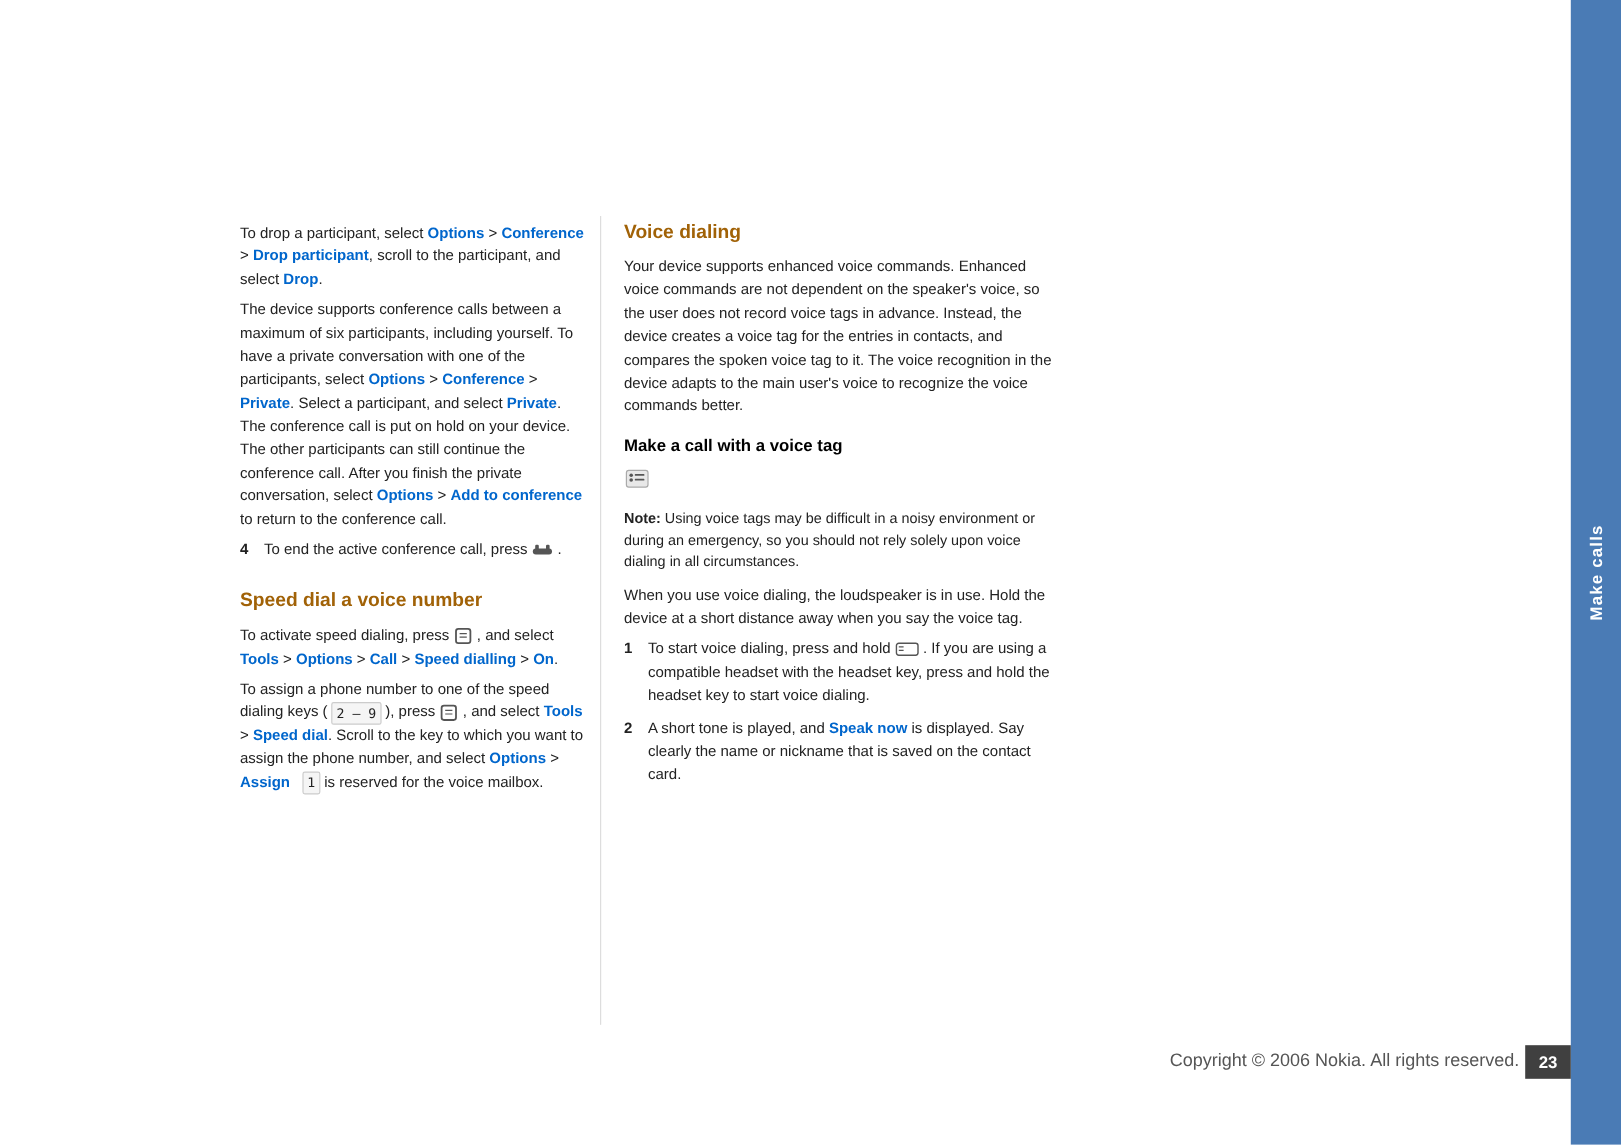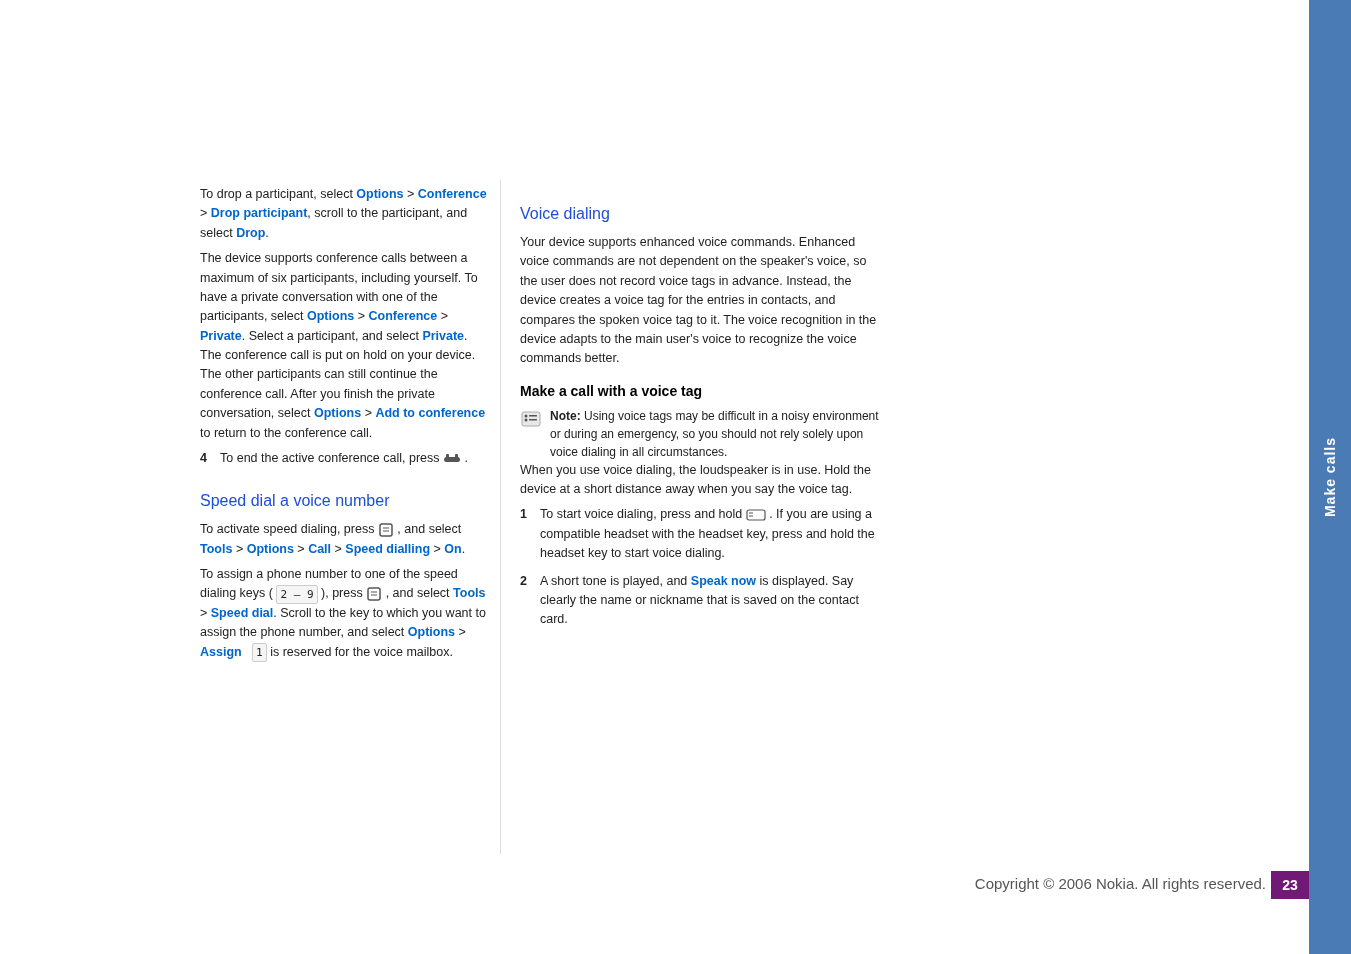--- a/index.html
+++ b/index.html
@@ -43,21 +43,21 @@
       letter-spacing: 1px;
     }
 
     
     .page-number-box {
       position: absolute;
       right: 42px;
       bottom: 55px;
       width: 38px;
       height: 28px;
-      background: #701a75;
+      background: #404040;
       display: flex;
       align-items: center;
       justify-content: center;
     }
 
     .page-number {
       color: #fff;
       font-size: 14px;
       font-weight: bold;
     }
@@ -94,40 +94,41 @@
     }
 
     .numbered-item .num {
       font-weight: bold;
       flex-shrink: 0;
       min-width: 12px;
     }
 
     h2 {
       font-size: 16px;
-      font-weight: normal;
-      color: #1d4ed8;
+      font-weight: bold;
+      color: #a16207;
       margin-bottom: 10px;
-      margin-top: 20px;
     }
 
     h3 {
       font-size: 14px;
       font-weight: bold;
       color: #000;
       margin-bottom: 8px;
       margin-top: 14px;
     }
 
     .note-box {
       display: flex;
       gap: 8px;
+      margin-bottom: 10px;
       font-size: 12px;
       line-height: 1.5;
       color: #222;
+      flex-direction: column;
     }
 
     .speed-section {
       margin-top: 24px;
     }
 
     .inline-key {
       display: inline-block;
       font-size: 11px;
       font-family: monospace;

